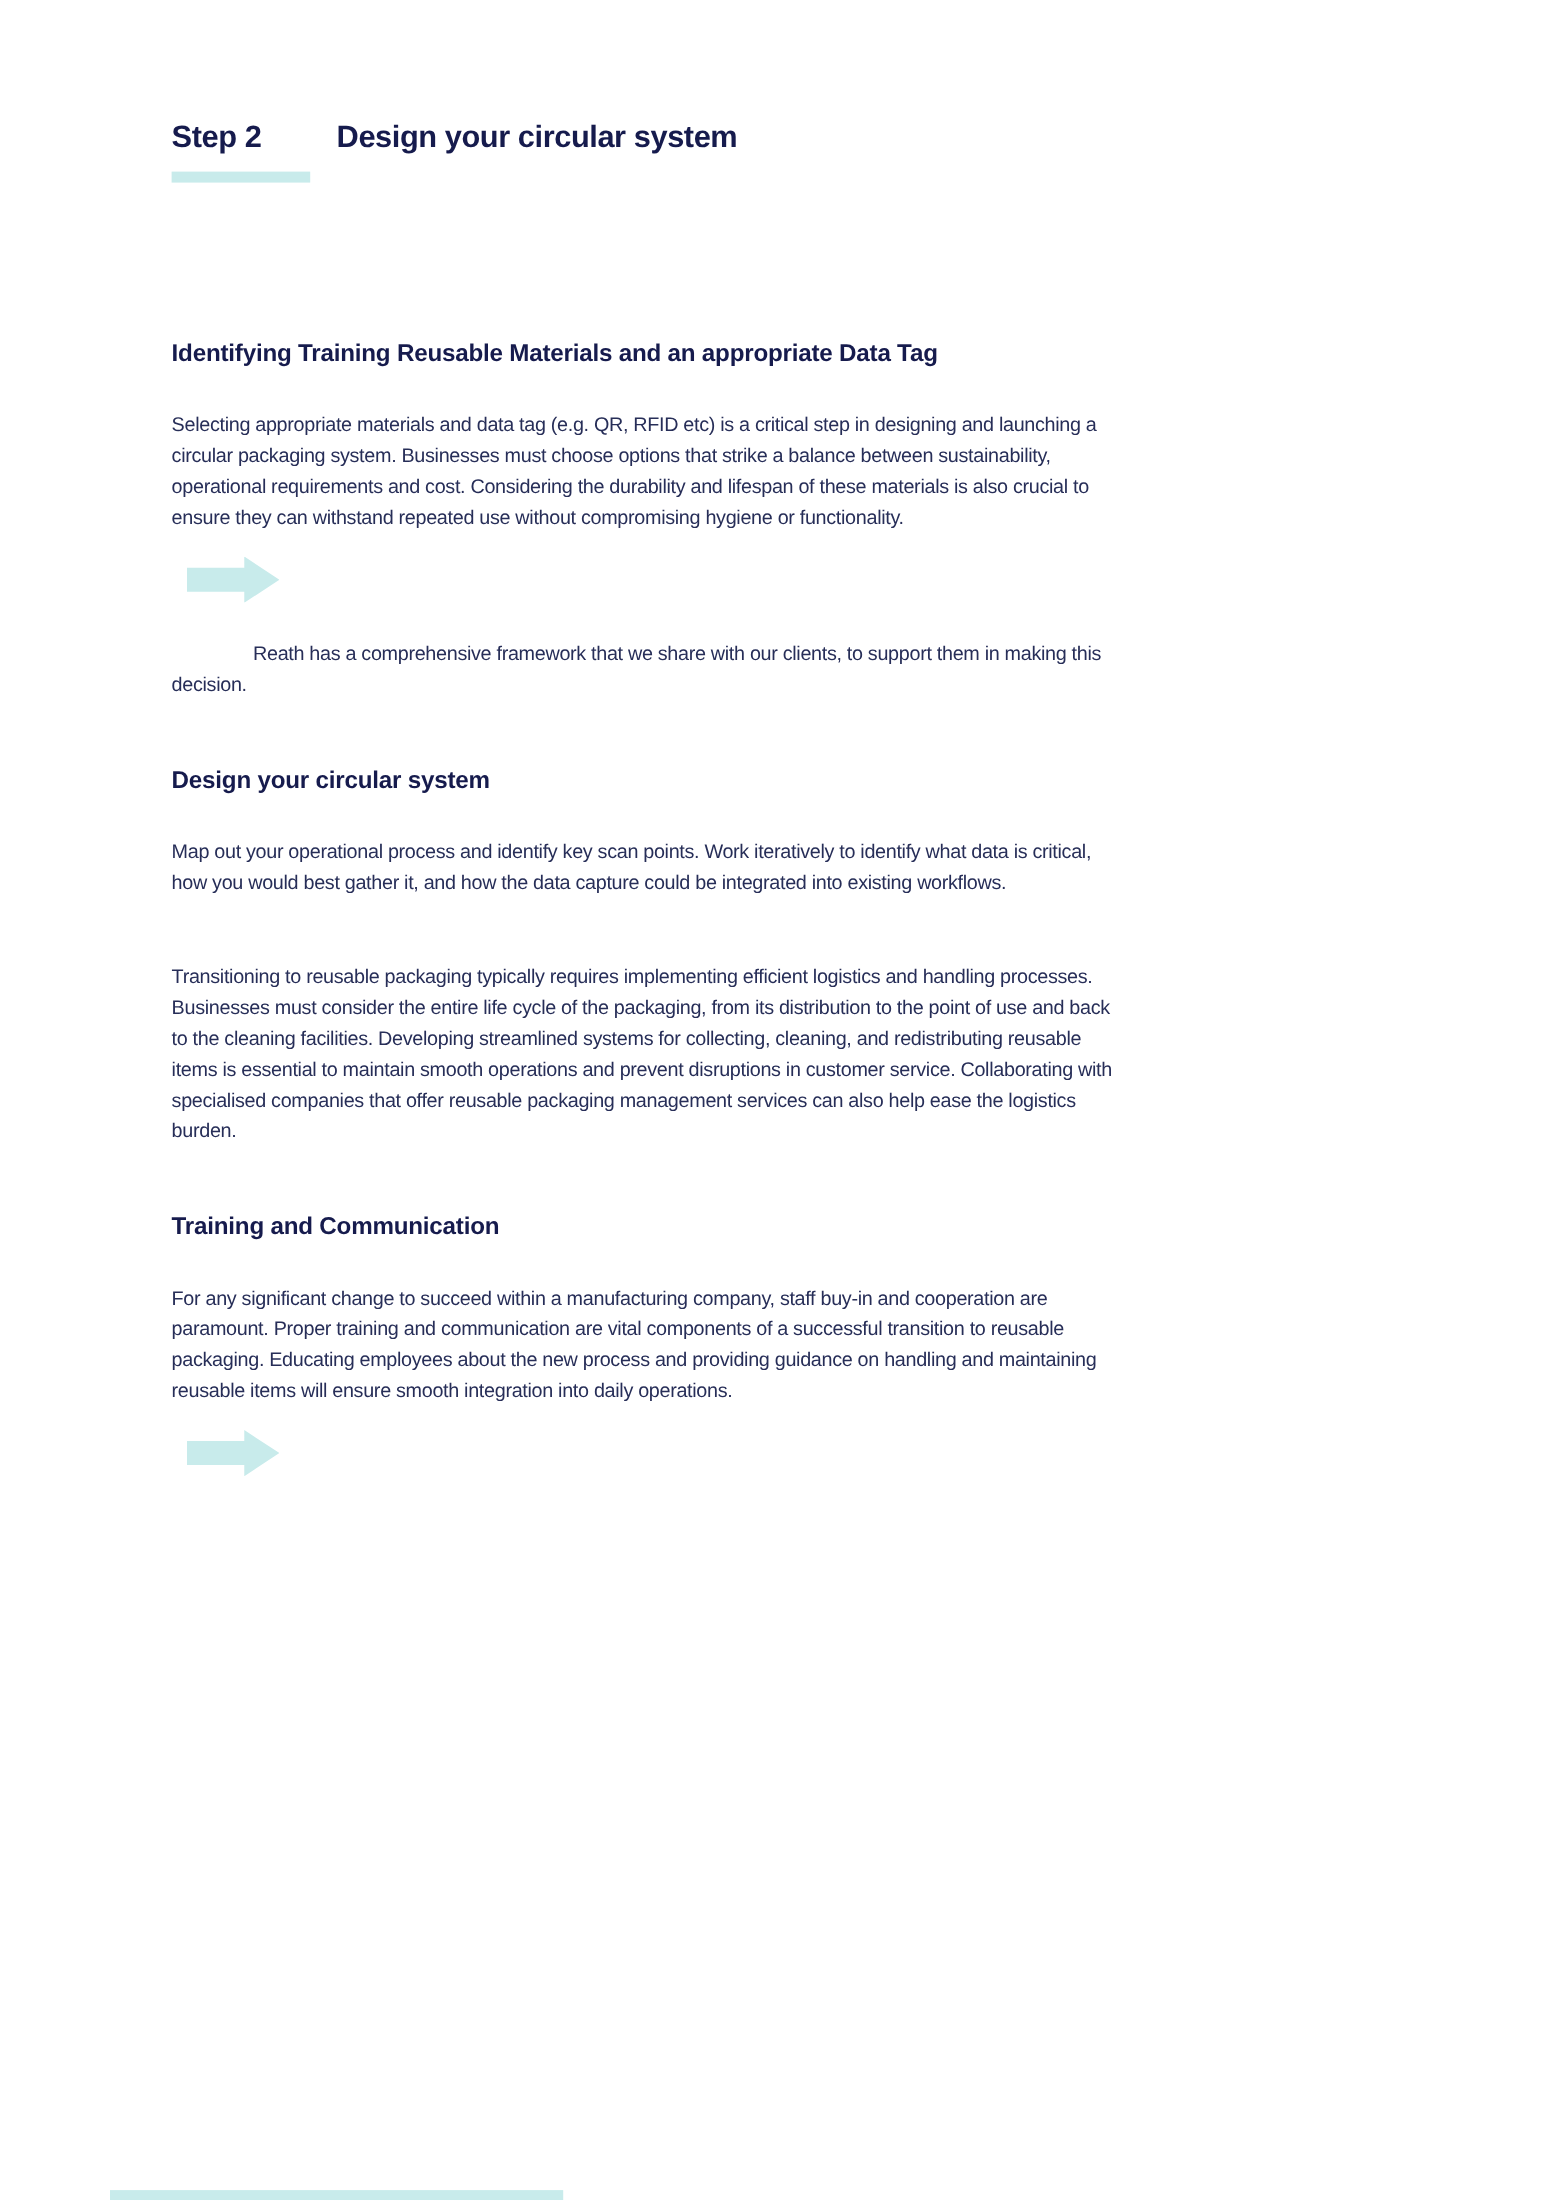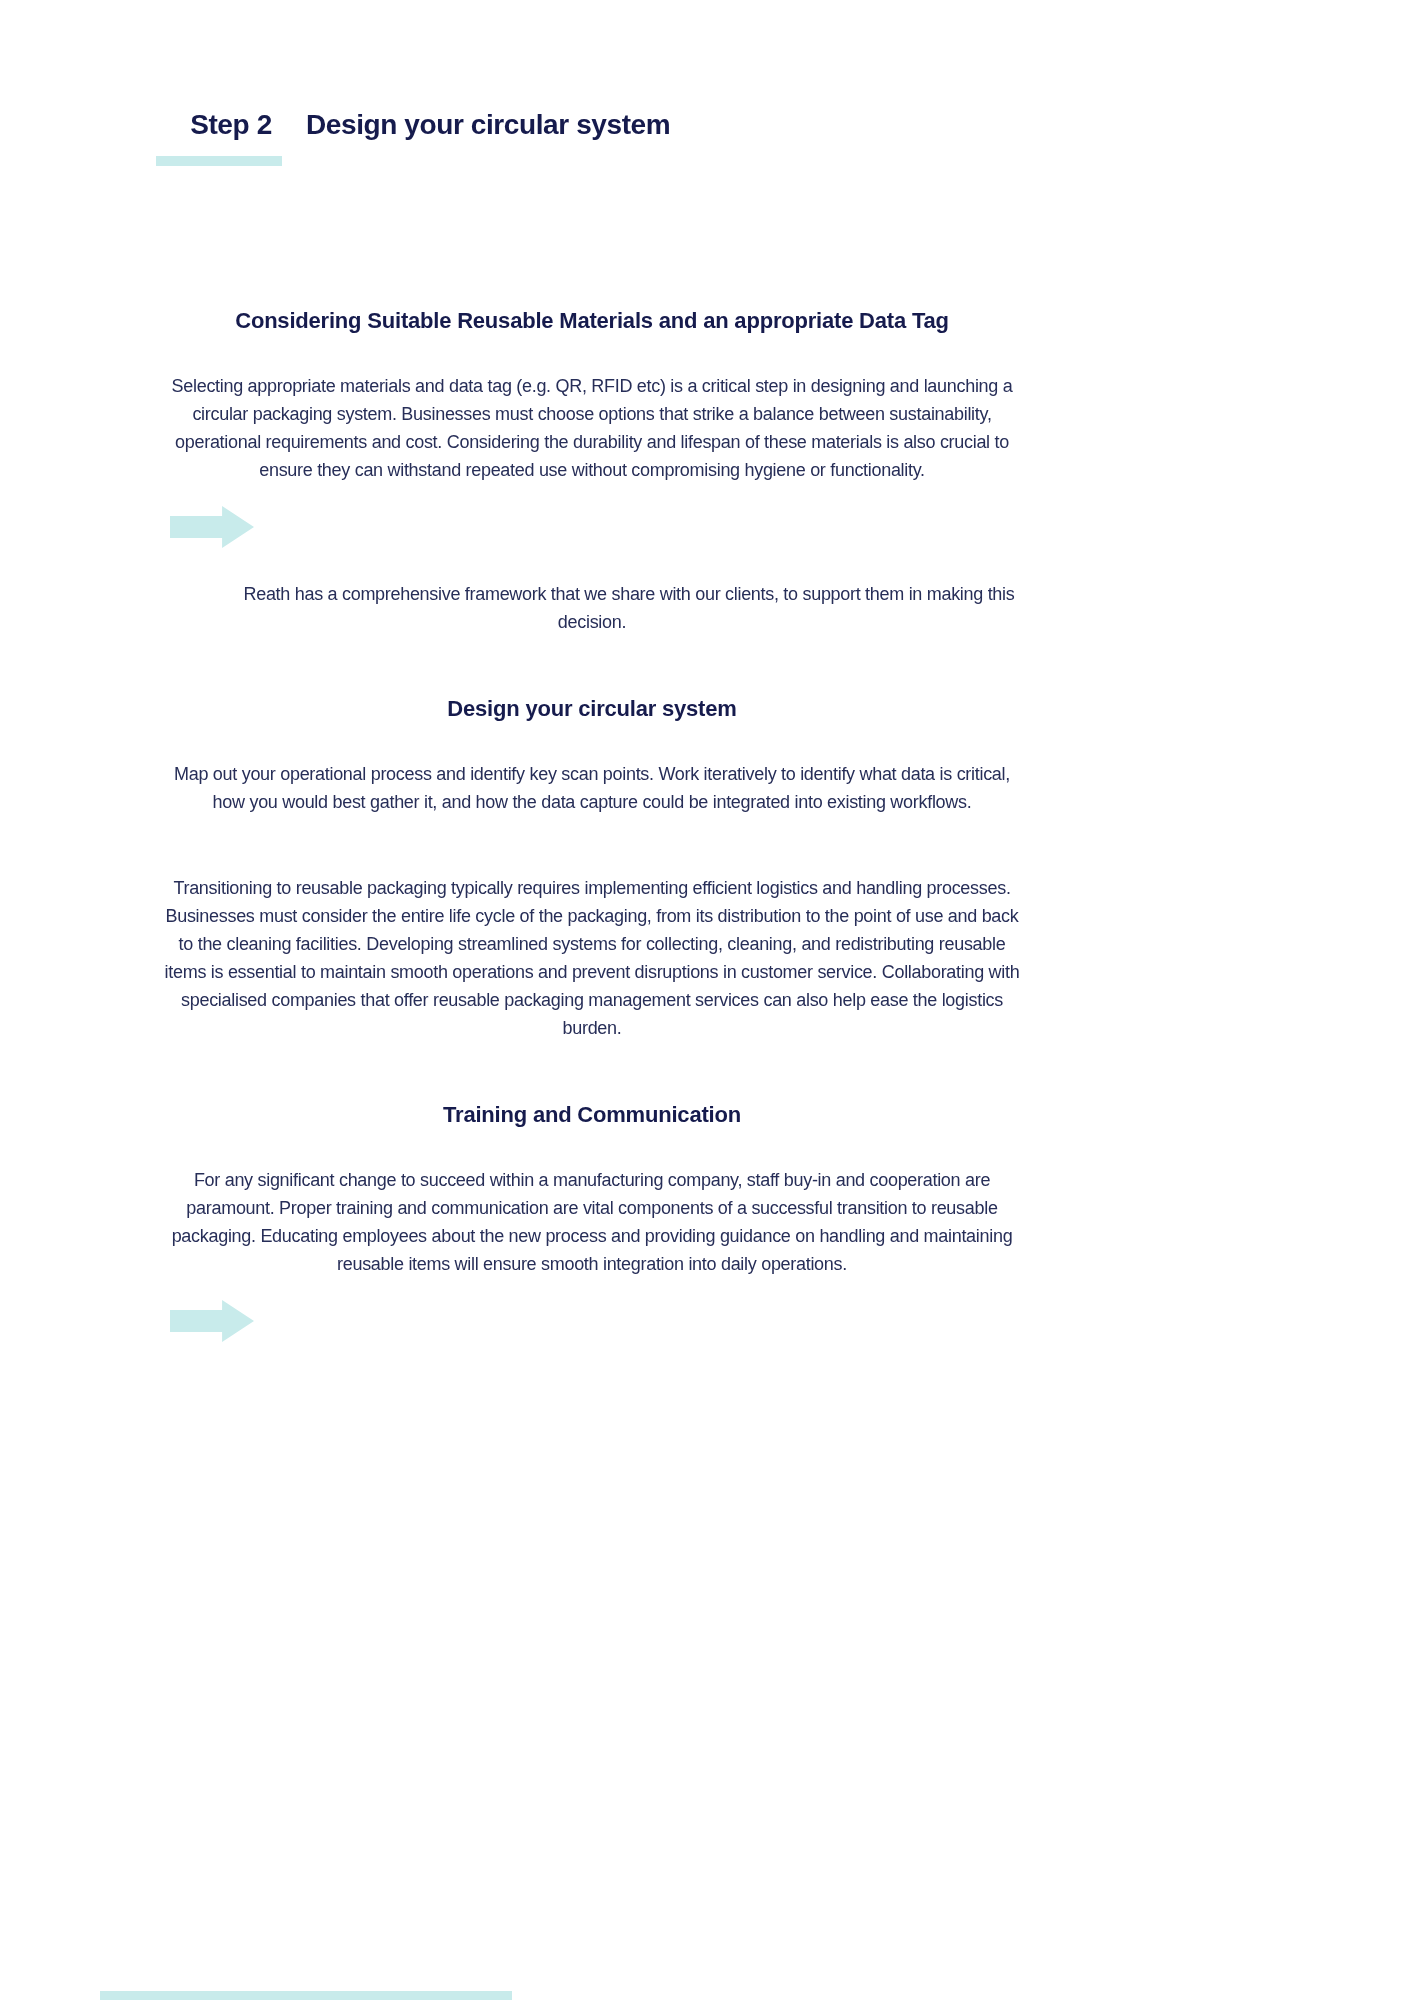--- a/index.html
+++ b/index.html
@@ -11,21 +11,20 @@
   * { margin: 0; padding: 0; box-sizing: border-box; }
   html, body { background: #ffffff; }
   body { font-family: "Liberation Sans", "DejaVu Sans", sans-serif; }
 
   .page {
     position: relative;
     width: 1414px;
     height: 2000px;
     background: var(--page-bg);
     overflow: hidden;
-    text-align: center;
   }
 
   .content {
     position: absolute;
     top: 0; left: 0;
     width: 100%;
     padding: 106px 0 0 156px;
   }
 
   .title-row {
@@ -103,21 +102,21 @@
     <header class="title-row">
       <div class="step-block">
         <span class="step-label">Step 2</span>
         <div class="step-underline"></div>
       </div>
       <h1 class="page-title">Design your circular system</h1>
     </header>
 
     <main class="sections">
   <section class="doc-section">
-    <h2>Considering Suitable Reusable Materials and an appropriate Data Tag</h2>
+    <h2>Identifying Training Reusable Materials and an appropriate Data Tag</h2>
     <p class="body-text">Selecting appropriate materials and data tag (e.g. QR, RFID etc) is a critical step in designing and launching a circular packaging system. Businesses must choose options that strike a balance between sustainability, operational requirements and cost. Considering the durability and lifespan of these materials is also crucial to ensure they can withstand repeated use without compromising hygiene or functionality.</p>
     <div class="callout">
       <div class="arrow-icon"></div>
       <p class="callout-text">Reath has a comprehensive framework that we share with our clients, to support them in making this decision.</p>
     </div>
   </section>
 
   <section class="doc-section">
     <h2>Design your circular system</h2>
     <p class="body-text">Map out your operational process and identify key scan points. Work iteratively to identify what data is critical, how you would best gather it, and how the data capture could be integrated into existing workflows.</p>

